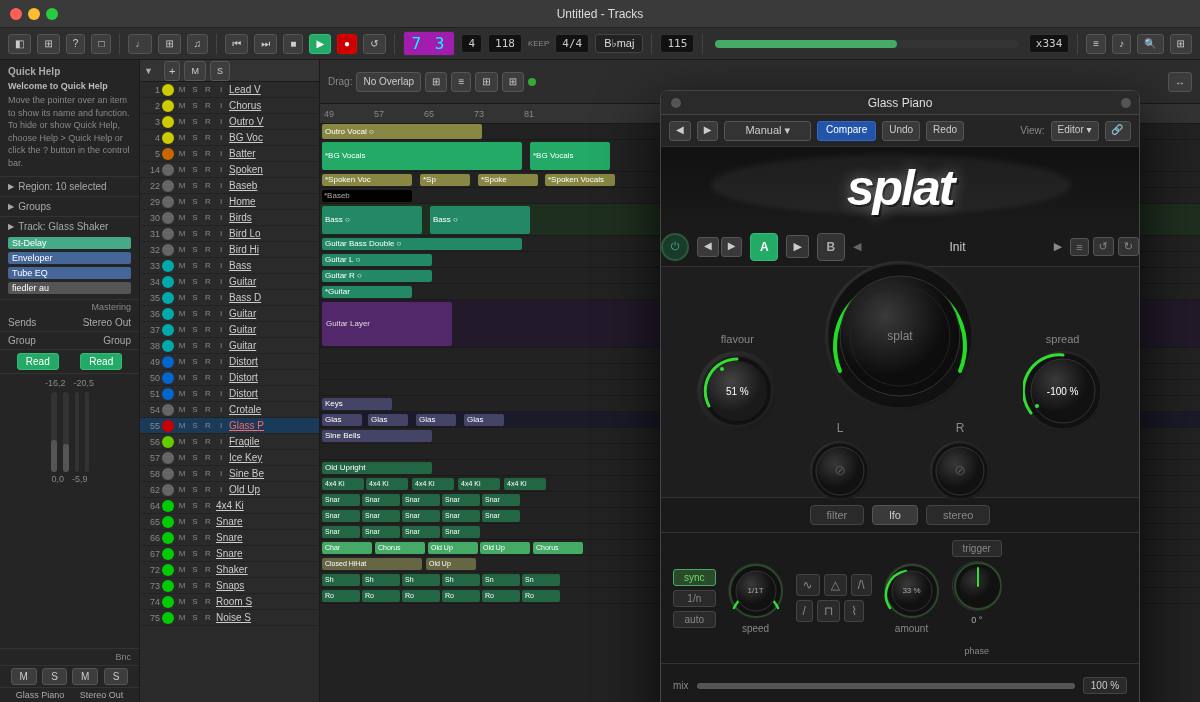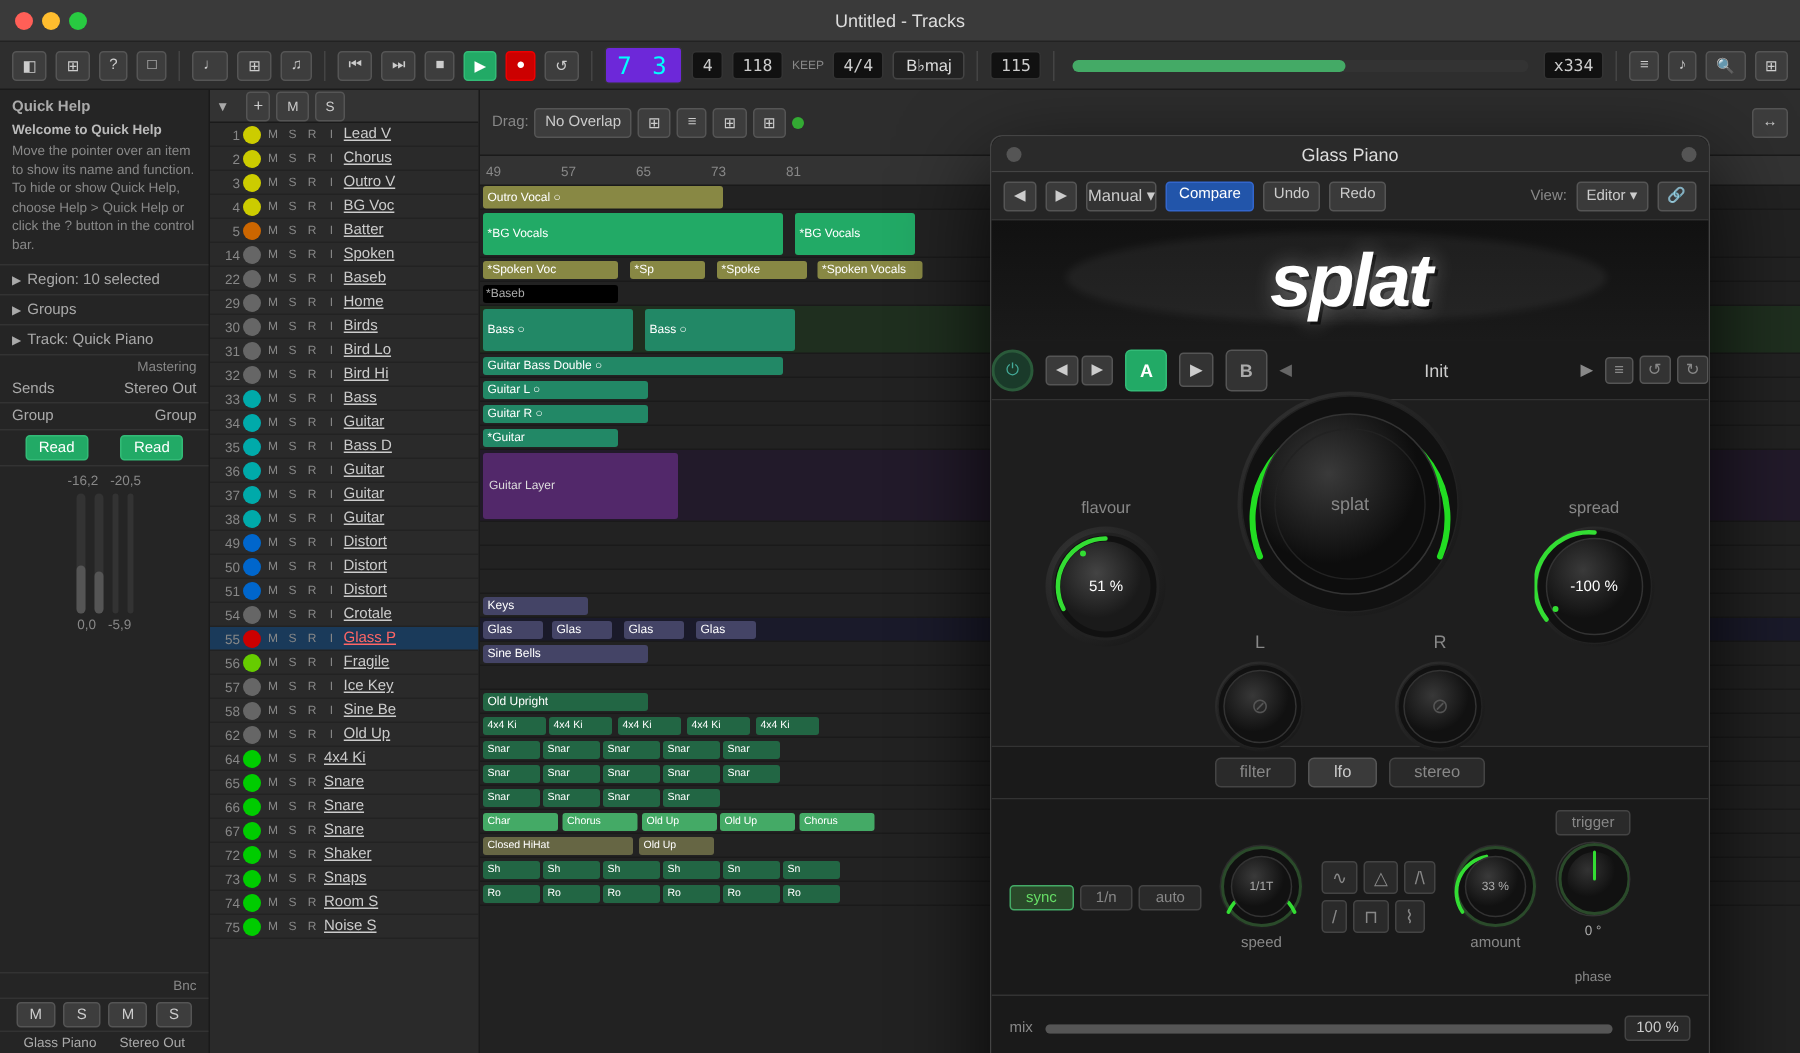--- a/index.html
+++ b/index.html
@@ -50,21 +50,21 @@
       border-radius: 3px;
       color: #ccc;
       padding: 2px 6px;
       font-size: 10px;
       cursor: pointer;
       height: 20px;
       display: flex;
       align-items: center;
     }
     .transport-display {
-      background: #6d28d9;
+      background: #a21caf;
       border: 1px solid #333;
       border-radius: 3px;
       padding: 2px 8px;
       font-family: monospace;
       font-size: 16px;
       color: #0ff;
       letter-spacing: 2px;
     }
     .transport-small {
       background: #111;
@@ -300,21 +300,21 @@
       padding: 2px 8px;
       font-size: 10px;
       cursor: pointer;
       height: 20px;
     }
     .plugin-preset-select {
       background: #333;
       border: 1px solid #555;
       border-radius: 3px;
       color: #ccc;
-      padding: 2px 0;
+      padding: 2px 20px;
       font-size: 11px;
       height: 20px;
     }
 
     
     .plugin-body {
       flex: 1;
       background: #1e1e1e;
       position: relative;
       overflow: hidden;
@@ -427,21 +427,21 @@
     .lfo-section {
       height: 130px;
       background: #1a1a1a;
       padding: 8px 12px;
       display: flex;
       align-items: center;
       gap: 12px;
     }
     .lfo-controls {
       display: flex;
-      flex-direction: row;
+      flex-direction: column;
       gap: 4px;
     }
     .lfo-btn {
       background: #2a2a2a;
       border: 1px solid #444;
       border-radius: 3px;
       color: #888;
       padding: 2px 10px;
       font-size: 10px;
       cursor: pointer;
@@ -615,21 +615,27 @@
       <div style="font-weight:bold; font-size:9px; color:#bbb; margin-bottom:3px;">Welcome to Quick Help</div>
       <div class="quick-help-text">Move the pointer over an item to show its name and function. To hide or show Quick Help, choose Help &gt; Quick Help or click the ? button in the control bar.</div>
     </div>
     <div class="sidebar-section">
       <div class="sidebar-section-title">Region: 10 selected</div>
     </div>
     <div class="sidebar-section">
       <div class="sidebar-section-title">Groups</div>
     </div>
     <div class="sidebar-section">
-      <div class="sidebar-section-title">Track: Quick Piano</div>
+      <div class="sidebar-section-title">Track: Glass Shaker</div>
+      <div style="margin-top:4px; display:flex; flex-direction:column; gap:1px;">
+        <div class="plugin-badge">St-Delay</div>
+        <div class="plugin-badge-blue">Enveloper</div>
+        <div class="plugin-badge-blue">Tube EQ</div>
+        <div class="plugin-badge-gray">fiedler au</div>
+      </div>
     </div>
     <div class="mastering-label">Mastering</div>
     <div class="sends-group">
       <span>Sends</span>
       <span>Stereo Out</span>
     </div>
     <div style="display:flex; justify-content:space-between; padding:3px 8px; border-bottom:1px solid #333;">
       <span style="font-size:10px; color:#aaa;">Group</span>
       <span style="font-size:10px; color:#aaa;">Group</span>
     </div>

